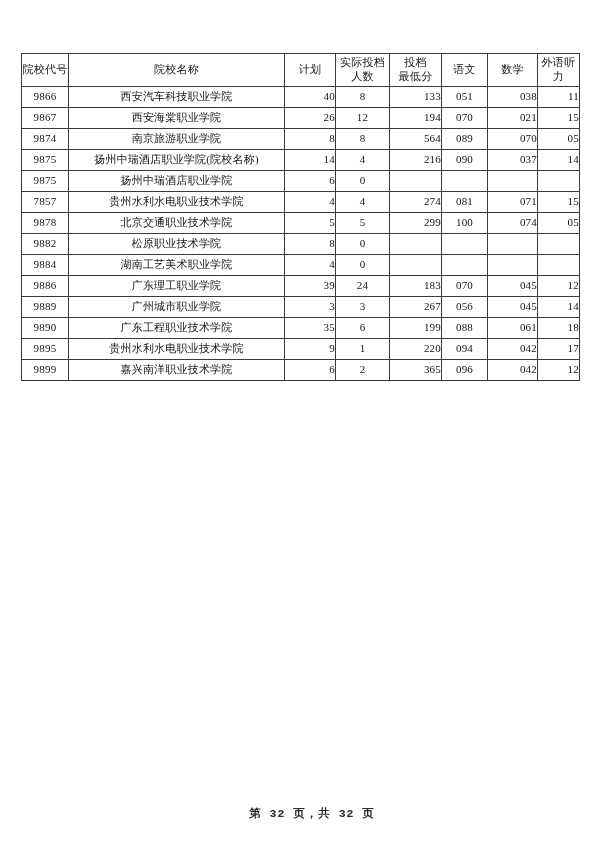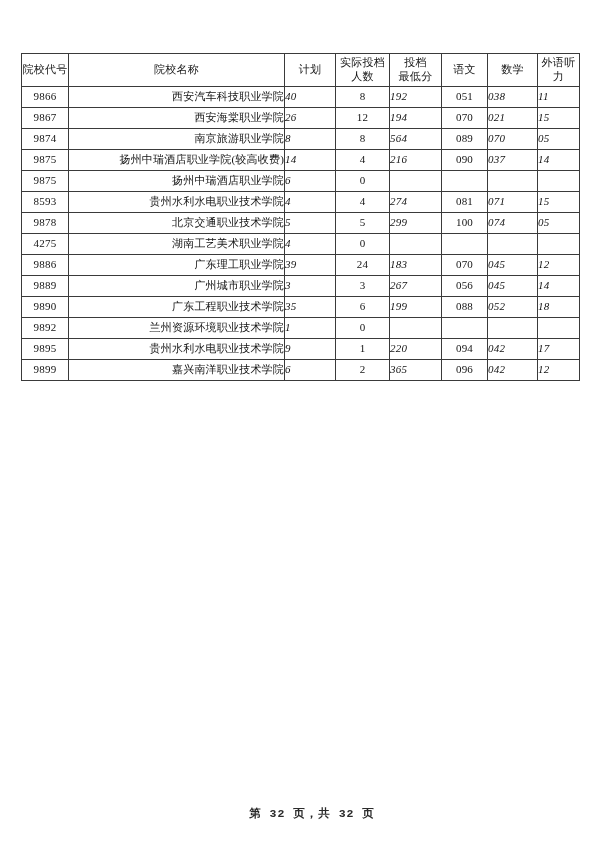--- a/index.html
+++ b/index.html
@@ -58,32 +58,31 @@
     height: 20px;
     vertical-align: middle;
   }
   td.code {
     text-align: center;
     font-size: 11px;
     letter-spacing: 0.2px;
     margin-top: 8px;
   }
   td.name {
-    text-align: right;
+    text-align: center;
     padding-left: 5px;
     font-size: 11.5px;
     letter-spacing: 0.2px;
     white-space: nowrap;
     overflow: hidden;
   }
   td.num {
-    text-align: left;
+    text-align: right;
     font-size: 11px;
     letter-spacing: 0.2px;
-    font-style: italic;
   }
   td.score-bold {
     text-align: center;
     font-size: 11px;
     font-weight: bold;
     letter-spacing: 0.2px;
   }
   
   col.c-code   { width: 47px; }
   col.c-name   { width: 216px; }
@@ -153,21 +152,21 @@
             <span class="hdr">外语听力</span>
           </th>
         </tr>
       </thead>
       <tbody id="table-body">
           <tr>
             <td class="code">9866</td>
             <td class="name">西安汽车科技职业学院</td>
             <td class="num">40</td>
             <td class="score-bold">8</td>
-            <td class="num">192</td>
+            <td class="num">133</td>
             <td class="score-bold">051</td>
             <td class="num">038</td>
             <td class="num">11</td>
           </tr>
           <tr>
             <td class="code">9867</td>
             <td class="name">西安海棠职业学院</td>
             <td class="num">26</td>
             <td class="score-bold">12</td>
             <td class="num">194</td>
@@ -180,60 +179,70 @@
             <td class="name">南京旅游职业学院</td>
             <td class="num">8</td>
             <td class="score-bold">8</td>
             <td class="num">564</td>
             <td class="score-bold">089</td>
             <td class="num">070</td>
             <td class="num">05</td>
           </tr>
           <tr>
             <td class="code">9875</td>
-            <td class="name">扬州中瑞酒店职业学院(较高收费)</td>
+            <td class="name">扬州中瑞酒店职业学院(院校名称)</td>
             <td class="num">14</td>
             <td class="score-bold">4</td>
             <td class="num">216</td>
             <td class="score-bold">090</td>
             <td class="num">037</td>
             <td class="num">14</td>
           </tr>
           <tr>
             <td class="code">9875</td>
             <td class="name">扬州中瑞酒店职业学院</td>
             <td class="num">6</td>
             <td class="score-bold">0</td>
             <td class="num"></td>
             <td class="score-bold"></td>
             <td class="num"></td>
             <td class="num"></td>
           </tr>
           <tr>
-            <td class="code">8593</td>
+            <td class="code">7857</td>
             <td class="name">贵州水利水电职业技术学院</td>
             <td class="num">4</td>
             <td class="score-bold">4</td>
             <td class="num">274</td>
             <td class="score-bold">081</td>
             <td class="num">071</td>
             <td class="num">15</td>
           </tr>
           <tr>
             <td class="code">9878</td>
             <td class="name">北京交通职业技术学院</td>
             <td class="num">5</td>
             <td class="score-bold">5</td>
             <td class="num">299</td>
             <td class="score-bold">100</td>
             <td class="num">074</td>
             <td class="num">05</td>
           </tr>
           <tr>
-            <td class="code">4275</td>
+            <td class="code">9882</td>
+            <td class="name">松原职业技术学院</td>
+            <td class="num">8</td>
+            <td class="score-bold">0</td>
+            <td class="num"></td>
+            <td class="score-bold"></td>
+            <td class="num"></td>
+            <td class="num"></td>
+          </tr>
+          <tr>
+            <td class="code">9884</td>
             <td class="name">湖南工艺美术职业学院</td>
             <td class="num">4</td>
             <td class="score-bold">0</td>
             <td class="num"></td>
             <td class="score-bold"></td>
             <td class="num"></td>
             <td class="num"></td>
           </tr>
           <tr>
             <td class="code">9886</td>
@@ -255,32 +264,22 @@
             <td class="num">045</td>
             <td class="num">14</td>
           </tr>
           <tr>
             <td class="code">9890</td>
             <td class="name">广东工程职业技术学院</td>
             <td class="num">35</td>
             <td class="score-bold">6</td>
             <td class="num">199</td>
             <td class="score-bold">088</td>
-            <td class="num">052</td>
+            <td class="num">061</td>
             <td class="num">18</td>
-          </tr>
-          <tr>
-            <td class="code">9892</td>
-            <td class="name">兰州资源环境职业技术学院</td>
-            <td class="num">1</td>
-            <td class="score-bold">0</td>
-            <td class="num"></td>
-            <td class="score-bold"></td>
-            <td class="num"></td>
-            <td class="num"></td>
           </tr>
           <tr>
             <td class="code">9895</td>
             <td class="name">贵州水利水电职业技术学院</td>
             <td class="num">9</td>
             <td class="score-bold">1</td>
             <td class="num">220</td>
             <td class="score-bold">094</td>
             <td class="num">042</td>
             <td class="num">17</td>

